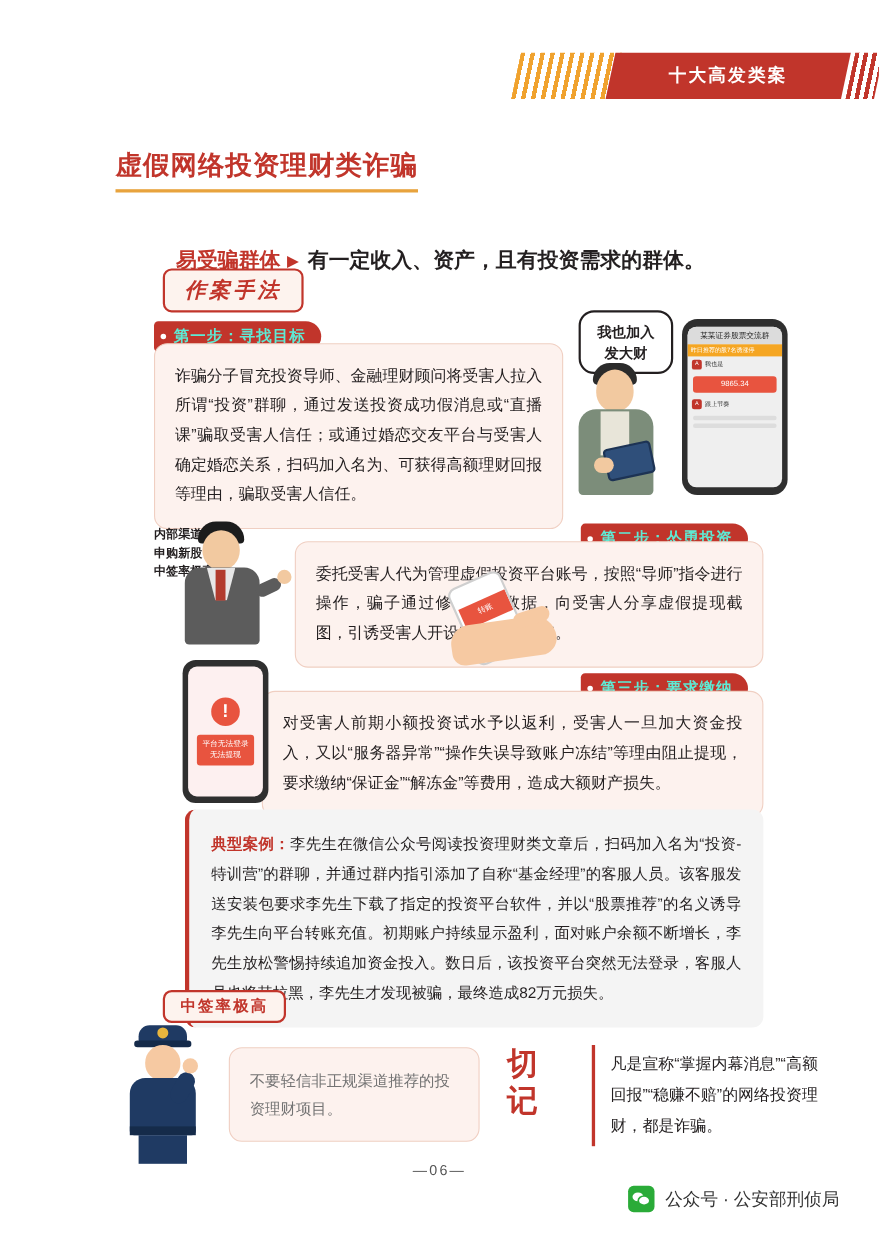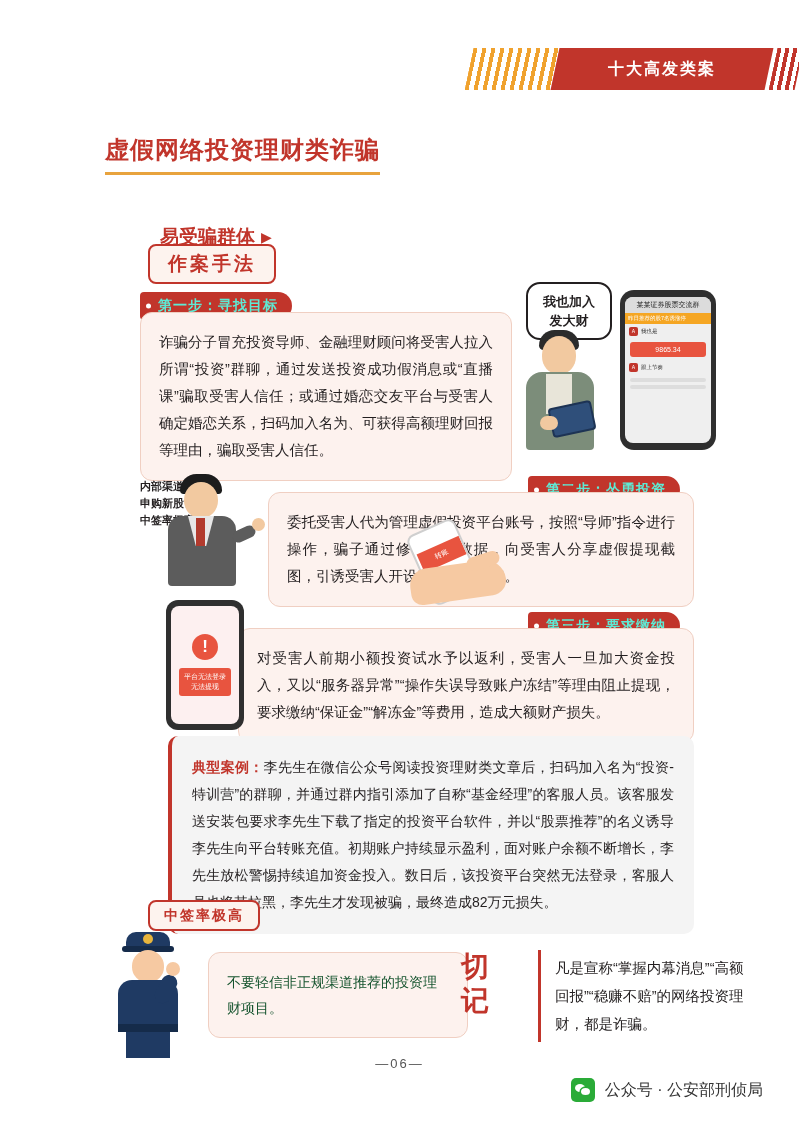--- a/index.html
+++ b/index.html
@@ -80,20 +80,21 @@
   .victim-text { color: #231f20; }
 
   
   .method-tag {
     position: absolute;
     left: 148px; top: 244px;
     border: 2px solid #c1352b;
     border-radius: 8px;
     padding: 5px 18px;
     background: #fdf3ee;
+    font-style: italic;
   }
   .method-tag span {
     color: #c1352b; font-size: 19px; font-weight: bold;
     letter-spacing: 3px;
   }
 
   
   .step-head {
     position: absolute;
     background: #c1352b;
@@ -157,27 +158,27 @@
     background: #fdf3ee;
   }
   .tip-tag span {
     color: #c1352b; font-size: 14px; font-weight: bold;
     letter-spacing: 2px;
   }
 
   .tip-box {
     position: absolute;
     left: 208px; top: 952px;
-    width: 260px;
+    width: 228px;
     background: #fdf2ee;
     border: 1px solid #f0cfc2;
     border-radius: 12px;
     padding: 16px 18px;
     font-size: 14px; line-height: 26px;
-    color: #14532d;
+    color: #737373;
   }
 
   .remember {
     position: absolute;
     left: 452px; top: 950px;
     width: 46px;
     font-size: 28px;
     color: #c1352b;
     font-family: "DejaVu Serif", serif;
     line-height: 34px;
@@ -411,20 +412,21 @@
   <div class="banner-tail"></div>
 </div>
 
 <div class="main-title-wrap">
   <div class="main-title">虚假网络投资理财类诈骗</div>
 </div>
 
 <div class="victim-line">
   <span class="victim-label">易受骗群体</span>
   <span class="victim-arrow">▶</span>
+  <span class="victim-text">有一定收入、资产，且有投资需求的群体。</span>
 </div>
 
 <div class="method-tag">
   <span>作案手法</span>
 </div>
 
 <div class="step-head s1">第一步：寻找目标</div>
 <div class="step-box b1">诈骗分子冒充投资导师、金融理财顾问将受害人拉入所谓“投资”群聊，通过发送投资成功假消息或“直播课”骗取受害人信任；或通过婚恋交友平台与受害人确定婚恋关系，扫码加入名为、可获得高额理财回报等理由，骗取受害人信任。</div>
 
 <div class="bubble">

